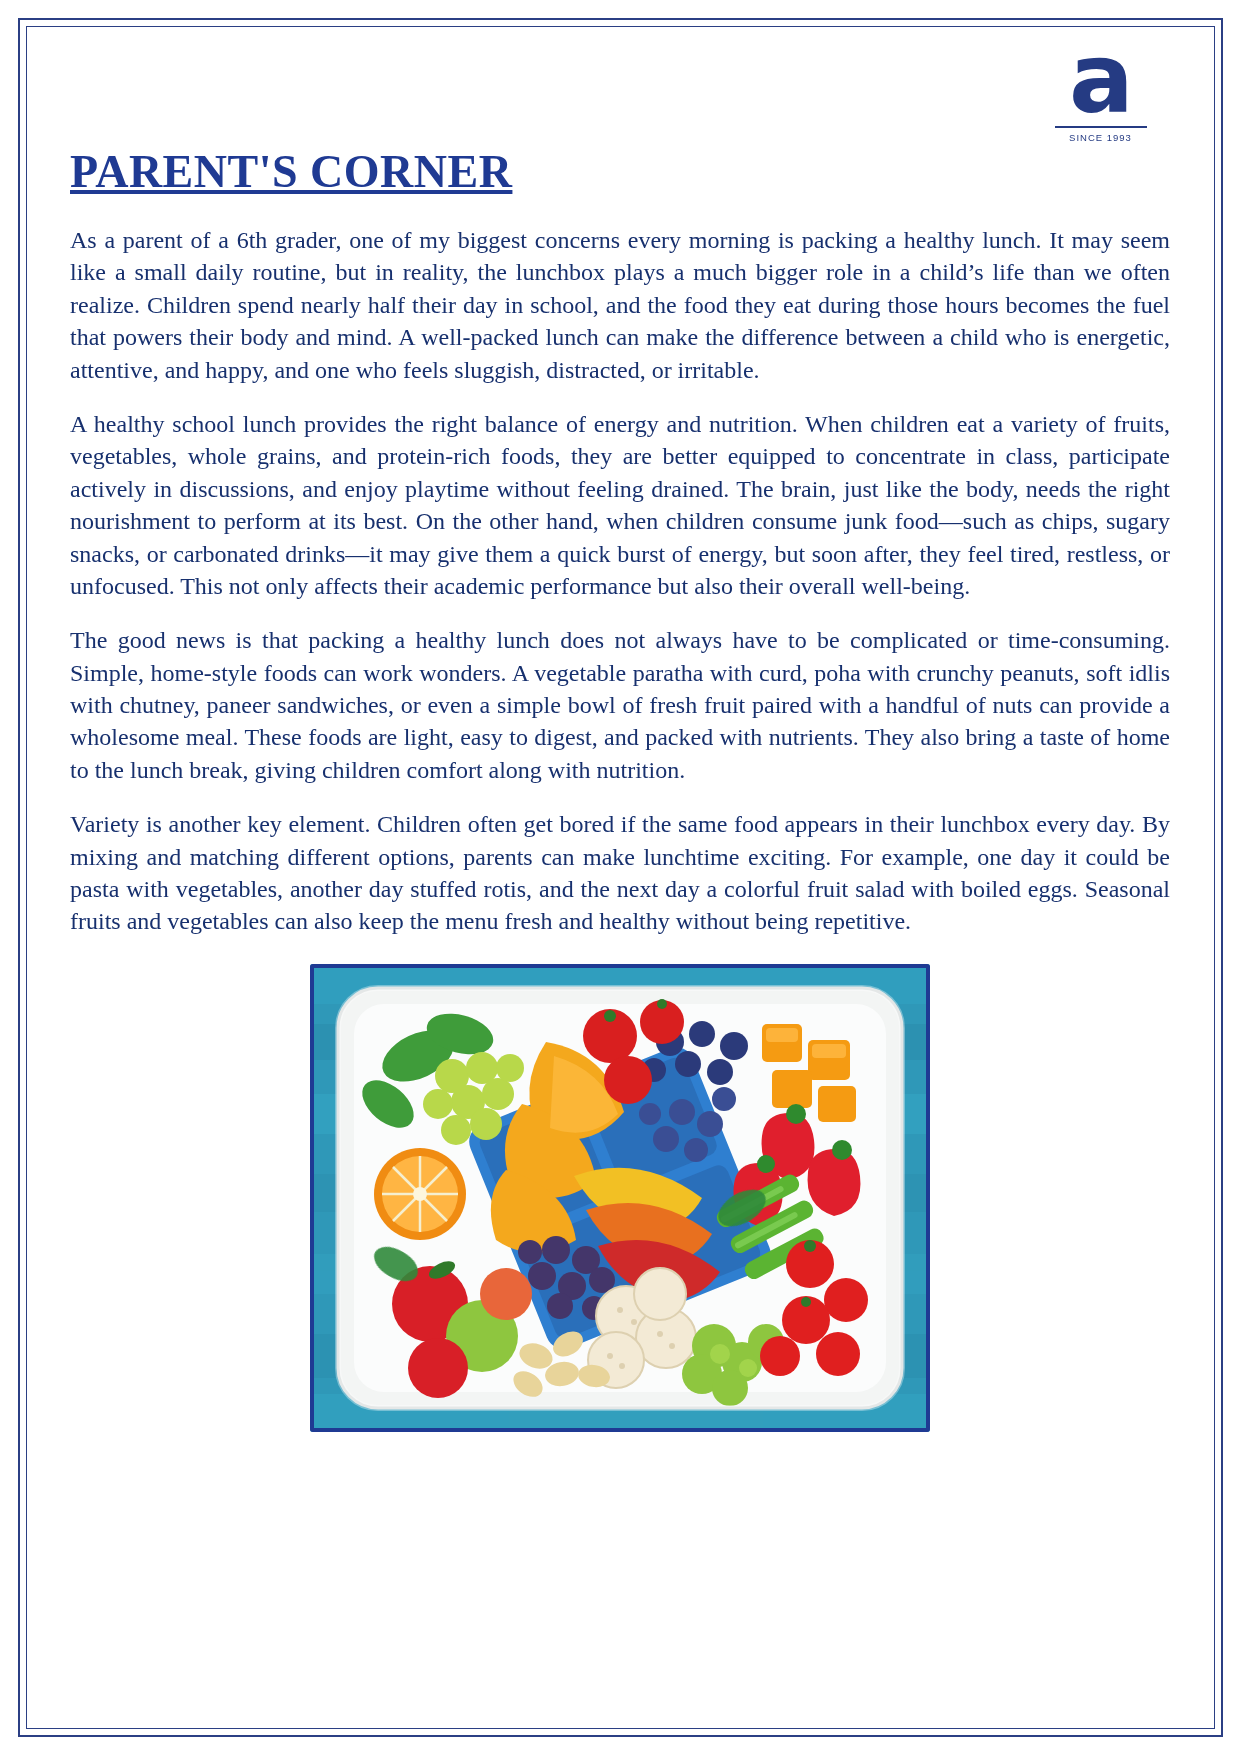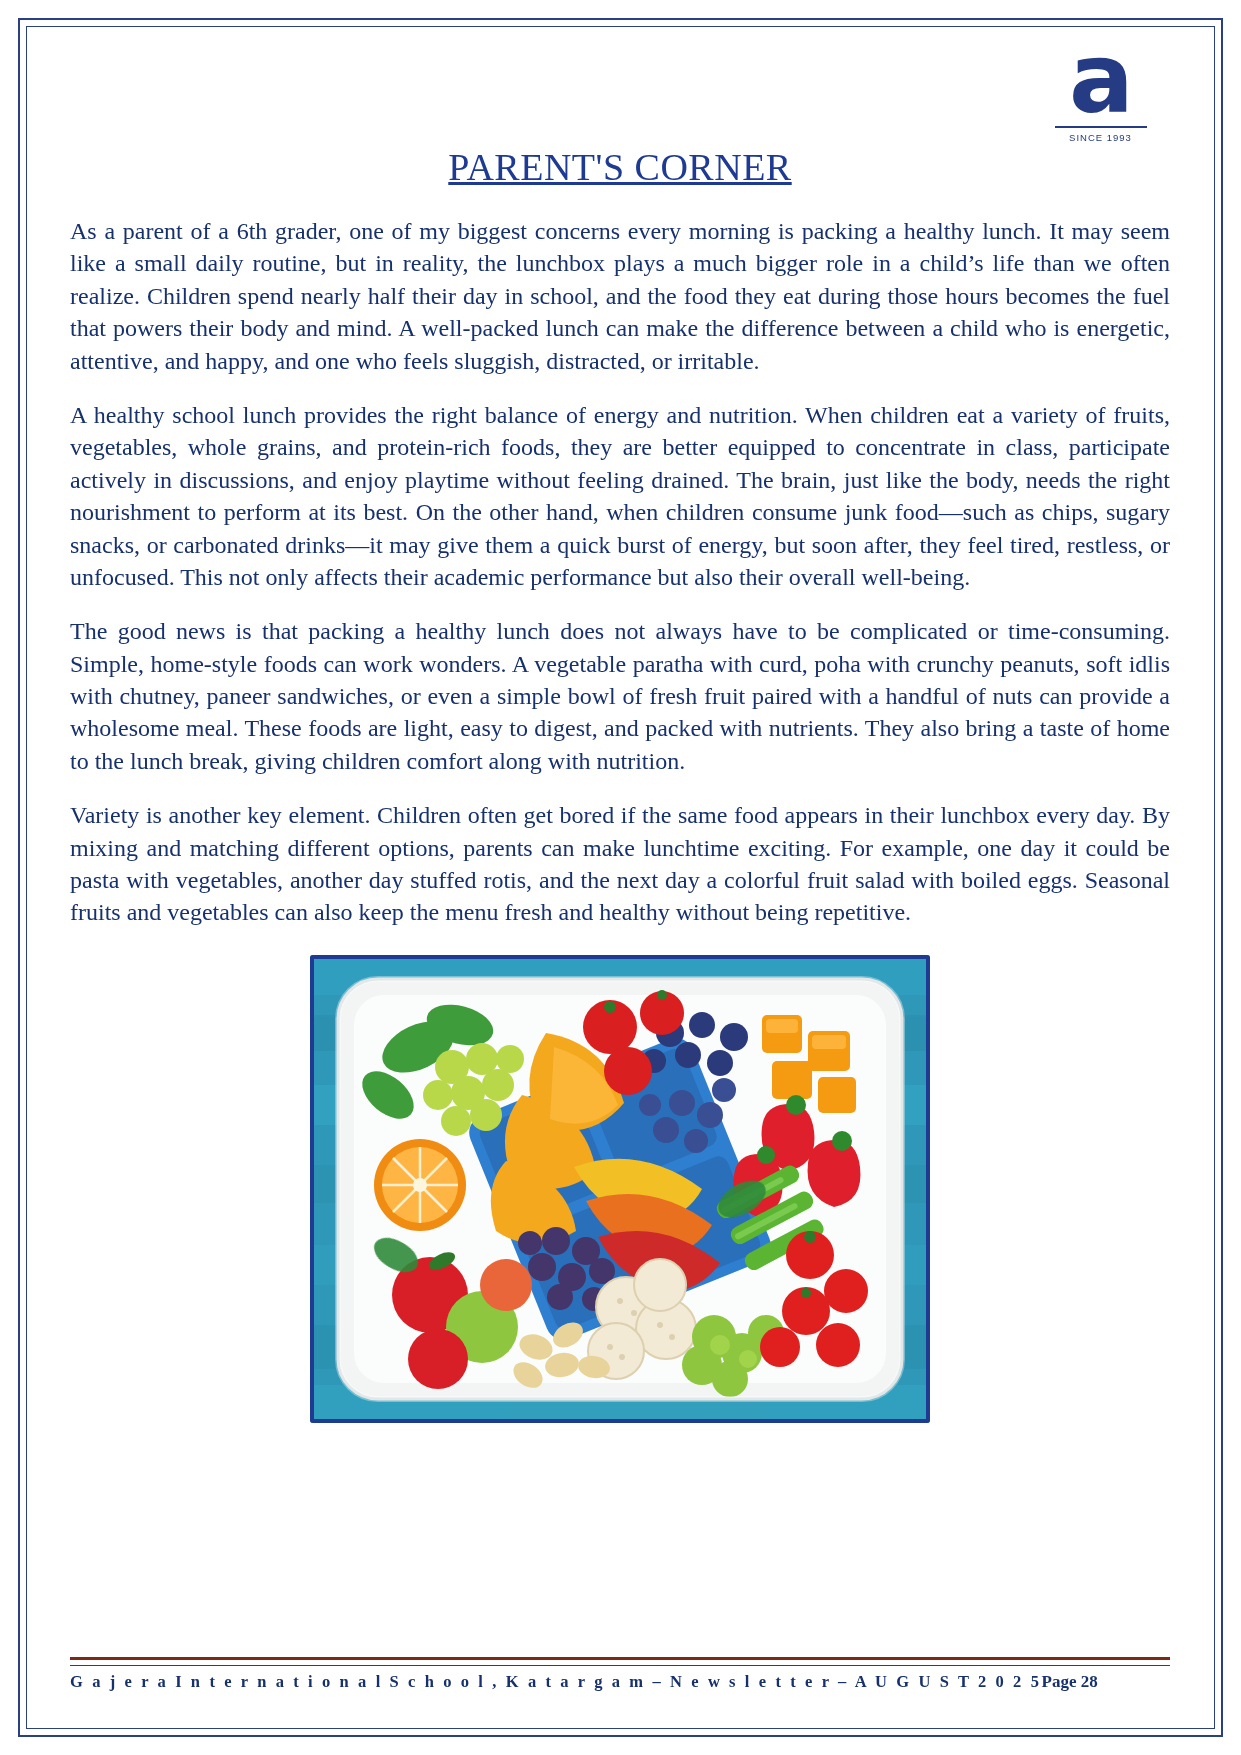--- a/index.html
+++ b/index.html
@@ -77,23 +77,22 @@
     margin-top: 4px;
   }
   .logo-rule {
     width: 92px;
     height: 2px;
     background: #253b83;
     margin: 2px auto 3px auto;
   }
   
   .title {
-    text-align: center;
-    font-size: 38px;
-    font-weight: normal;
+    font-size: 46px;
+    font-weight: bold;
     color: #1f3a93;
     text-decoration: underline;
     letter-spacing: 0.5px;
     margin: 105px 0 0 0;
     padding-bottom: 4px;
   }
   .subtitle {
     margin-top: 30px;
     font-size: 21.5px;
     font-weight: bold;
@@ -382,22 +381,15 @@
             <ellipse cx="86" cy="300" rx="24" ry="14" transform="rotate(30 86 300)"></ellipse>
           </g>
 
           <rect x="28" y="24" width="564" height="420" rx="40" fill="none" stroke="#ffffff" stroke-width="6" opacity="0.35"></rect>
 
           <rect x="2" y="2" width="616" height="464" fill="none" stroke="#1f3a93" stroke-width="4"></rect>
         </g>
       </svg>
     </div>
 
-    <div class="footer">
-      <div class="footer-rule"></div>
-      <div class="footer-rule2"></div>
-      <div class="footer-line">
-        <span>G a j e r a   I n t e r n a t i o n a l   S c h o o l ,   K a t a r g a m   –   N e w s l e t t e r   –   A U G U S T   2 0 2 5</span><span class="footer-page">Page 28</span>
-      </div>
-    </div>
 
   </div>
 </div>
 
 </body></html>

